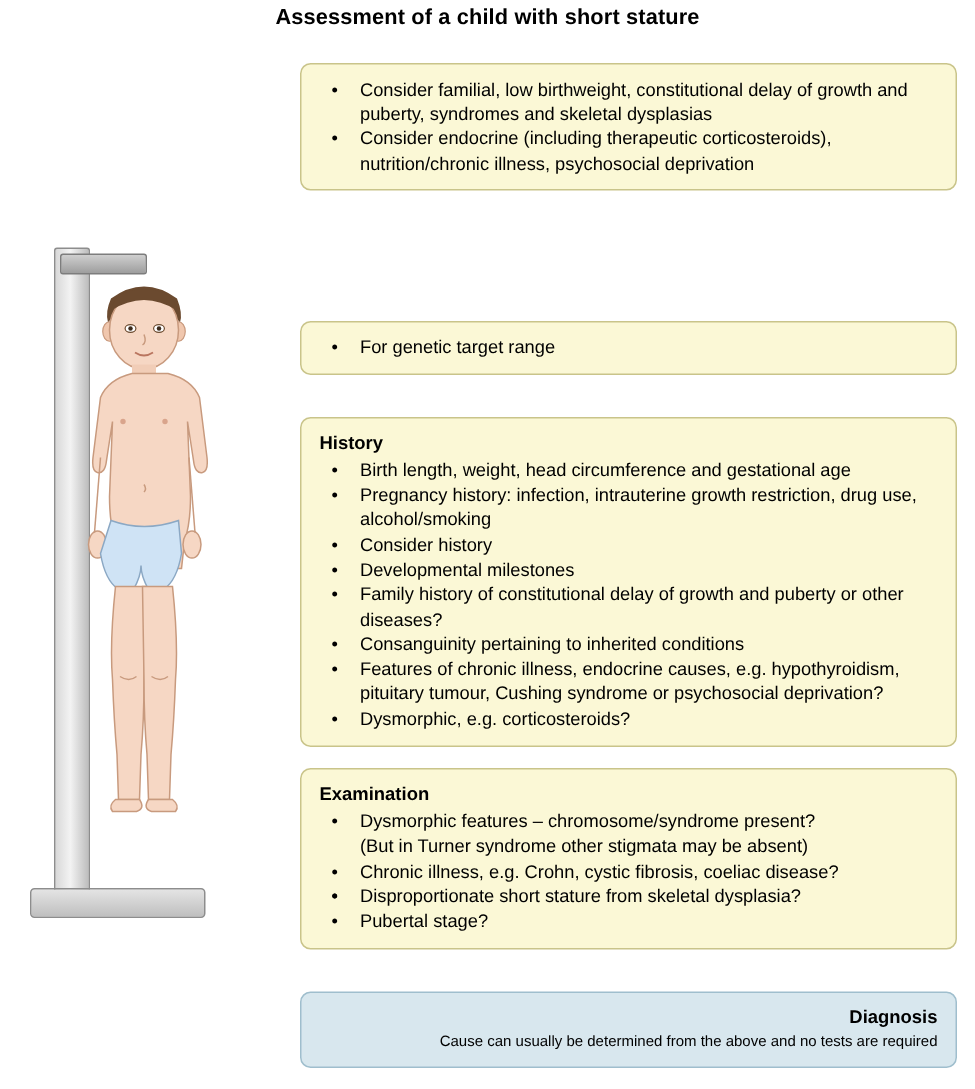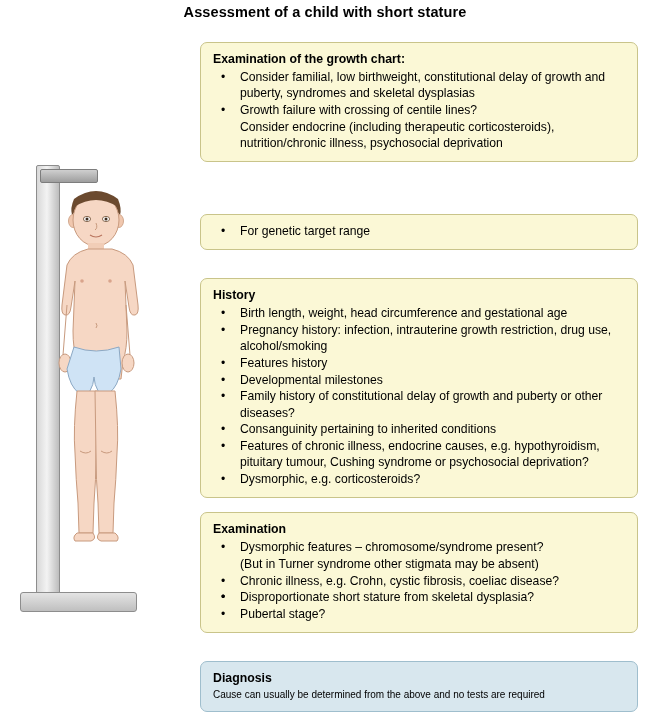--- a/index.html
+++ b/index.html
@@ -111,21 +111,21 @@
   }
   .plain-line {
     font-size: 10px;
     line-height: 1.33;
     padding-left: 0;
   }
   #box-growth-chart { top: 42px; }
   #box-mid-parental { top: 214px; }
   #box-history { top: 278px; }
   #box-examination { top: 512px; }
-  #box-diagnosis { top: 661px; }
+  #box-diagnosis { top: 661px; text-align: right; }
 </style>
 </head>
 <body>
 
 <div class="title">Assessment of a child with short stature</div>
 
 <div class="figure-wrap">
   <div class="stadiometer-board"></div>
   <div class="stadiometer-base"></div>
   <div class="headboard"></div>
@@ -169,41 +169,40 @@
 
     <path d="M36 274 q6 4 11 0" fill="none" stroke="#c89a7e" stroke-width="1"></path>
     <path d="M57 274 q6 4 11 0" fill="none" stroke="#c89a7e" stroke-width="1"></path>
 
     <path d="M33 356 h16 q4 6 -2 8 h-16 q-3 -4 2 -8 z" fill="#f6d7c4" stroke="#c89a7e" stroke-width="1"></path>
     <path d="M55 356 h16 q5 4 2 8 h-16 q-6 -2 -2 -8 z" fill="#f6d7c4" stroke="#c89a7e" stroke-width="1"></path>
   </svg>
 </div>
 
 <div class="box" id="box-growth-chart">
-  <h3>Examination of the growth chart:</h3>
   <ul>
     <li><span class="bullet">•</span></li>
     <li class="nobullet"><span>Consider familial, low birthweight, constitutional delay of growth and puberty, syndromes and skeletal dysplasias</span></li>
-    <li><span class="bullet">•</span><span>Growth failure with crossing of centile lines?</span></li>
+    <li><span class="bullet">•</span></li>
     <li class="nobullet"><span>Consider endocrine (including therapeutic corticosteroids), nutrition/chronic illness, psychosocial deprivation</span></li>
   </ul>
 </div>
 
 <div class="box" id="box-mid-parental">
   <ul>
     <li><span class="bullet">•</span><span>For genetic target range</span></li>
   </ul>
 </div>
 
 <div class="box" id="box-history">
   <h3>History</h3>
   <ul>
     <li><span class="bullet">•</span><span>Birth length, weight, head circumference and gestational age</span></li>
     <li><span class="bullet">•</span><span>Pregnancy history: infection, intrauterine growth restriction, drug use, alcohol/smoking</span></li>
-    <li><span class="bullet">•</span><span>Features history</span></li>
+    <li><span class="bullet">•</span><span>Consider history</span></li>
     <li><span class="bullet">•</span><span>Developmental milestones</span></li>
     <li><span class="bullet">•</span><span>Family history of constitutional delay of growth and puberty or other diseases?</span></li>
     <li><span class="bullet">•</span><span>Consanguinity pertaining to inherited conditions</span></li>
     <li><span class="bullet">•</span><span>Features of chronic illness, endocrine causes, e.g. hypothyroidism, pituitary tumour, Cushing syndrome or psychosocial deprivation?</span></li>
     <li><span class="bullet">•</span><span>Dysmorphic, e.g. corticosteroids?</span></li>
   </ul>
 </div>
 
 <div class="box" id="box-examination">
   <h3>Examination</h3>

